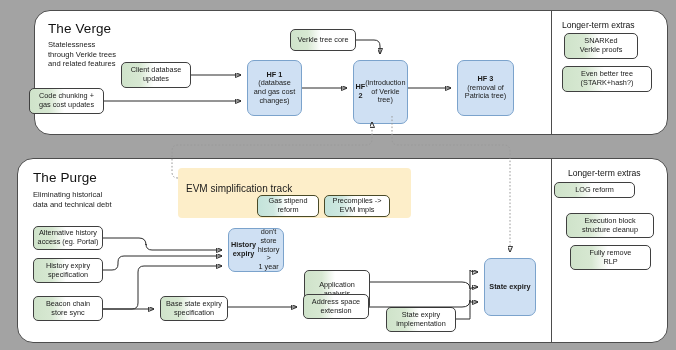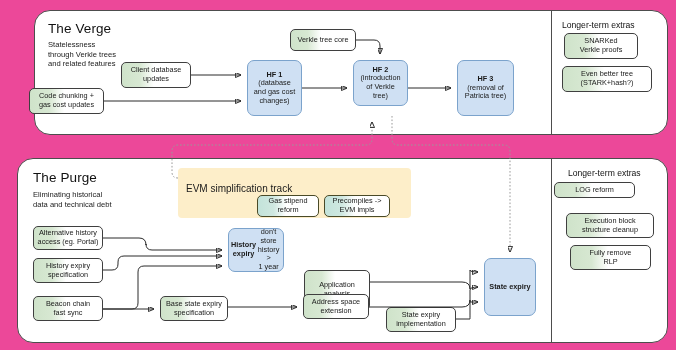--- a/index.html
+++ b/index.html
@@ -2,21 +2,21 @@
 <html><head>
 <meta charset="utf-8">
 <style>
   html,body{margin:0;padding:0;background:#ffffff;}
   body{
     width:676px;height:350px;
     font-family:"Liberation Sans","DejaVu Sans",sans-serif;
     color:#1a1a1a;
     -webkit-font-smoothing:antialiased;
   }
-  #root{position:relative;width:676px;height:350px;overflow:hidden;background:#ec4899;}
+  #root{position:relative;width:676px;height:350px;overflow:hidden;background:#a3a3a3;}
 
   
   .panel{
     position:absolute;
     border:1.1px solid #4d4d4d;
     border-radius:16px;
     background:#ffffff;
     box-sizing:border-box;
   }
   .panel-divider{
@@ -138,21 +138,21 @@
 gas cost updates</span>
   </div>
 
   <div class="node blue" style="left:247px;top:60px;width:55px;height:56px;flex-direction:column;">
     <span class="t-bold">HF 1</span>
     <span>(database
 and gas cost
 changes)</span>
   </div>
 
-  <div class="node blue" style="left:353px;top:60px;width:55px;height:46px;flex-direction:column;">
+  <div class="node blue" style="left:353px;top:60px;width:55px;height:64px;flex-direction:row;">
     <span class="t-bold">HF 2</span>
     <span>(introduction
 of Verkle
 tree)</span>
   </div>
 
   <div class="node blue" style="left:457px;top:60px;width:57px;height:56px;flex-direction:column;">
     <span class="t-bold">HF 3</span>
     <span>(removal of
 Patricia tree)</span>
@@ -194,21 +194,21 @@
   <div class="node green" style="left:33px;top:226px;width:70px;height:24px;">
     <span>Alternative history
 access (eg. Portal)</span>
   </div>
   <div class="node green" style="left:33px;top:258px;width:70px;height:25px;">
     <span>History expiry
 specification</span>
   </div>
   <div class="node green" style="left:33px;top:296px;width:70px;height:25px;">
     <span>Beacon chain
-fast sync</span>
+store sync</span>
   </div>
   <div class="node green" style="left:160px;top:296px;width:68px;height:25px;">
     <span>Base state expiry
 specification</span>
   </div>
   <div class="node green" style="left:304px;top:270px;width:66px;height:40px;text-align:center;">
     <span>Application
 analysis</span>
   </div>
   <div class="node green" style="left:386px;top:307px;width:70px;height:25px;">

